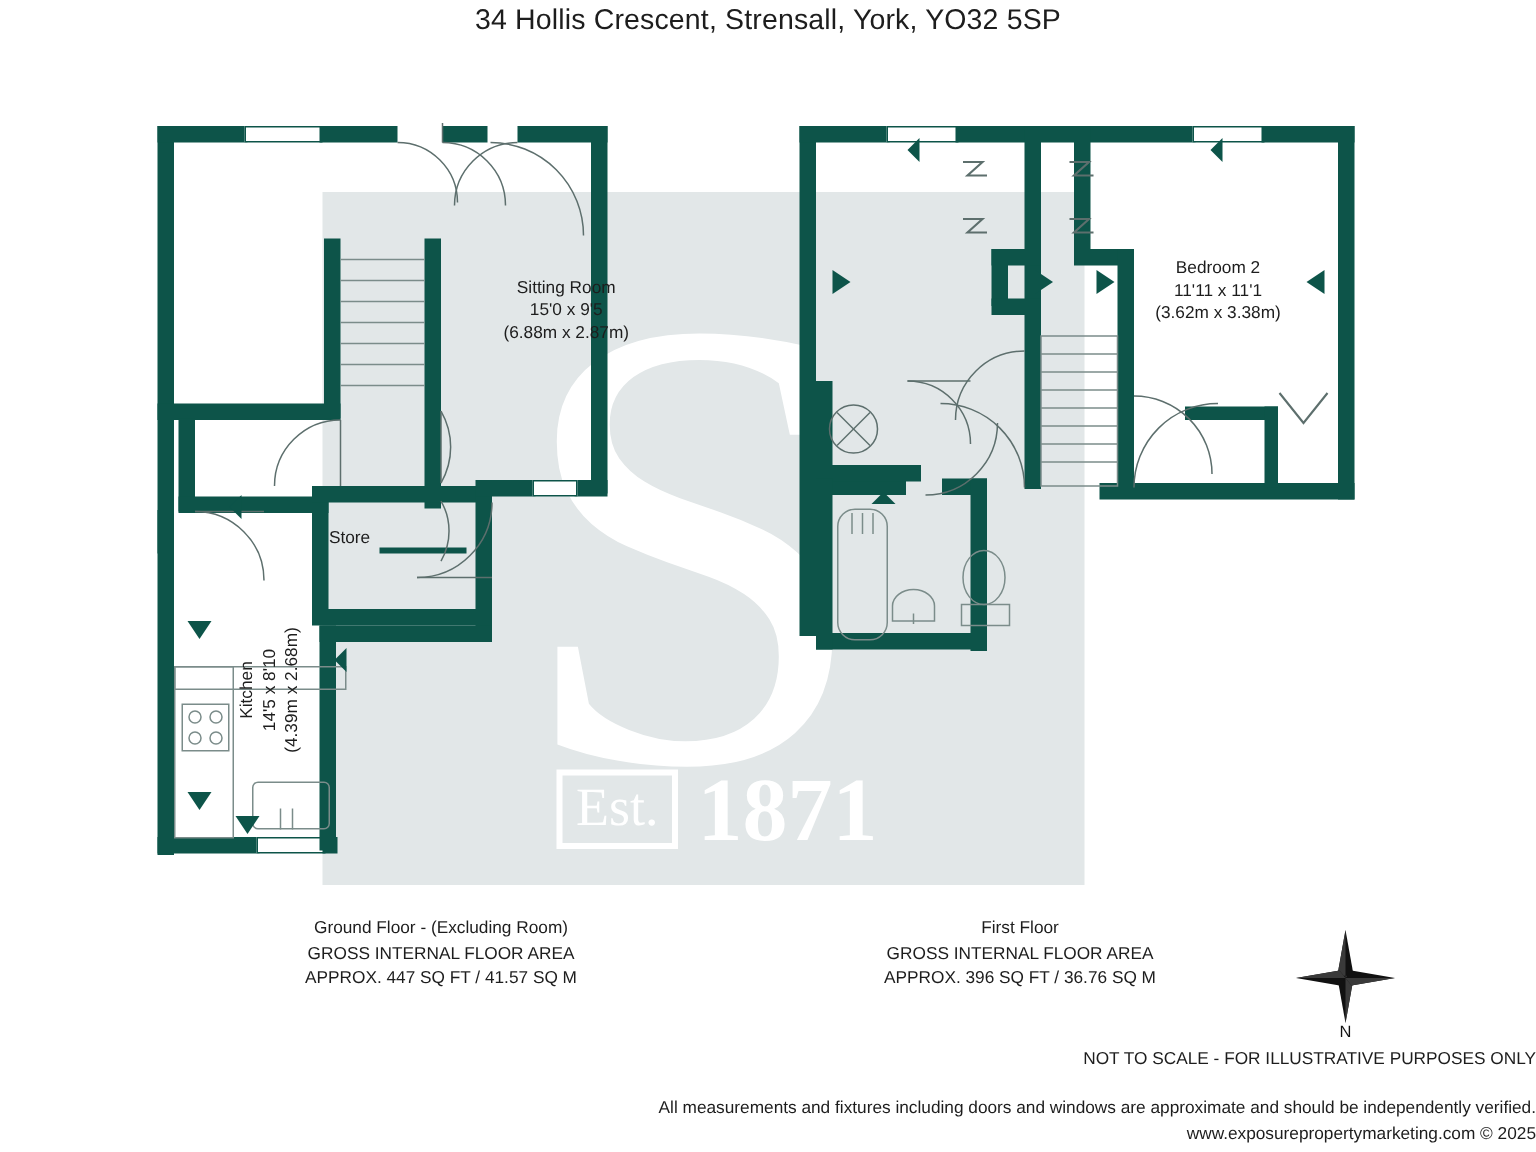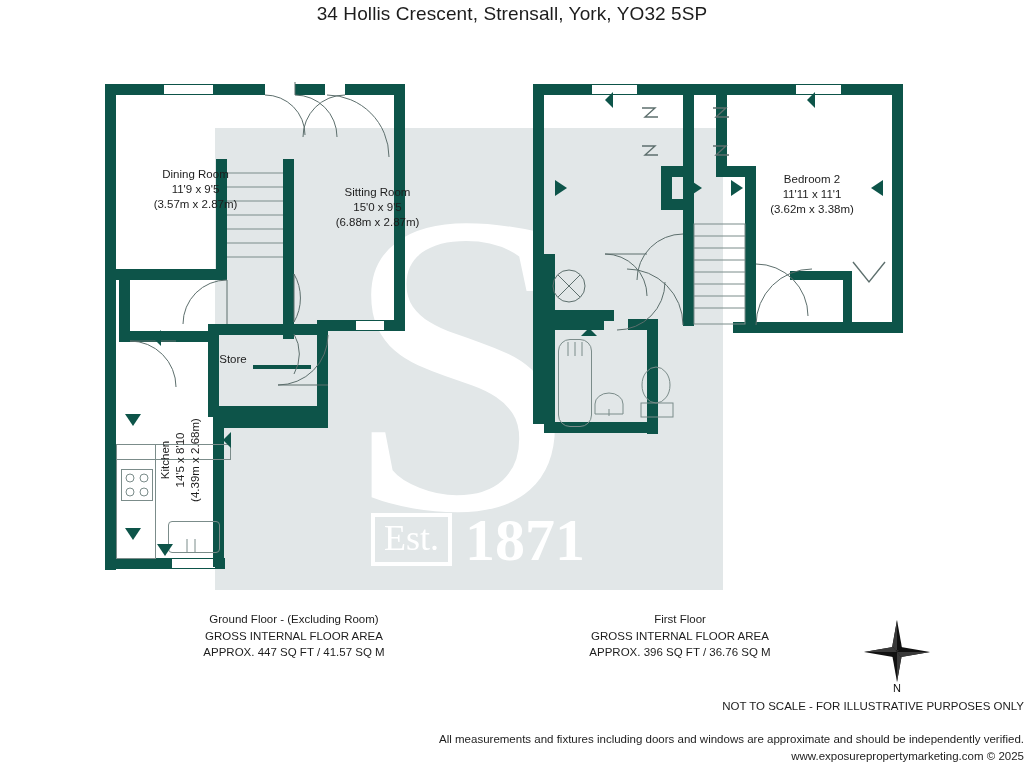--- a/index.html
+++ b/index.html
@@ -181,25 +181,20 @@
       <g fill="#0d5449">
         <polygon points="56,246 56,262 48,254"></polygon>
         <polygon points="20,330 36,330 28,342"></polygon>
         <polygon points="20,444 36,444 28,456"></polygon>
         <polygon points="52,460 68,460 60,472"></polygon>
         <polygon points="114,352 130,352 122,360" transform="rotate(90 122 356)"></polygon>
       </g>
     </svg>
   </div>
 
-  <div class="room" style="left:143px;top:167px;width:105px;">
-    <div>Dining Room</div>
-    <div>11'9 x 9'5</div>
-    <div>(3.57m x 2.87m)</div>
-  </div>
 
   <div class="room" style="left:325px;top:185px;width:105px;">
     <div>Sitting Room</div>
     <div>15'0 x 9'5</div>
     <div>(6.88m x 2.87m)</div>
   </div>
 
   <div class="room vert" style="left:158px;top:520px;width:120px;">
     <div>Kitchen</div>
     <div>14'5 x 8'10</div>

